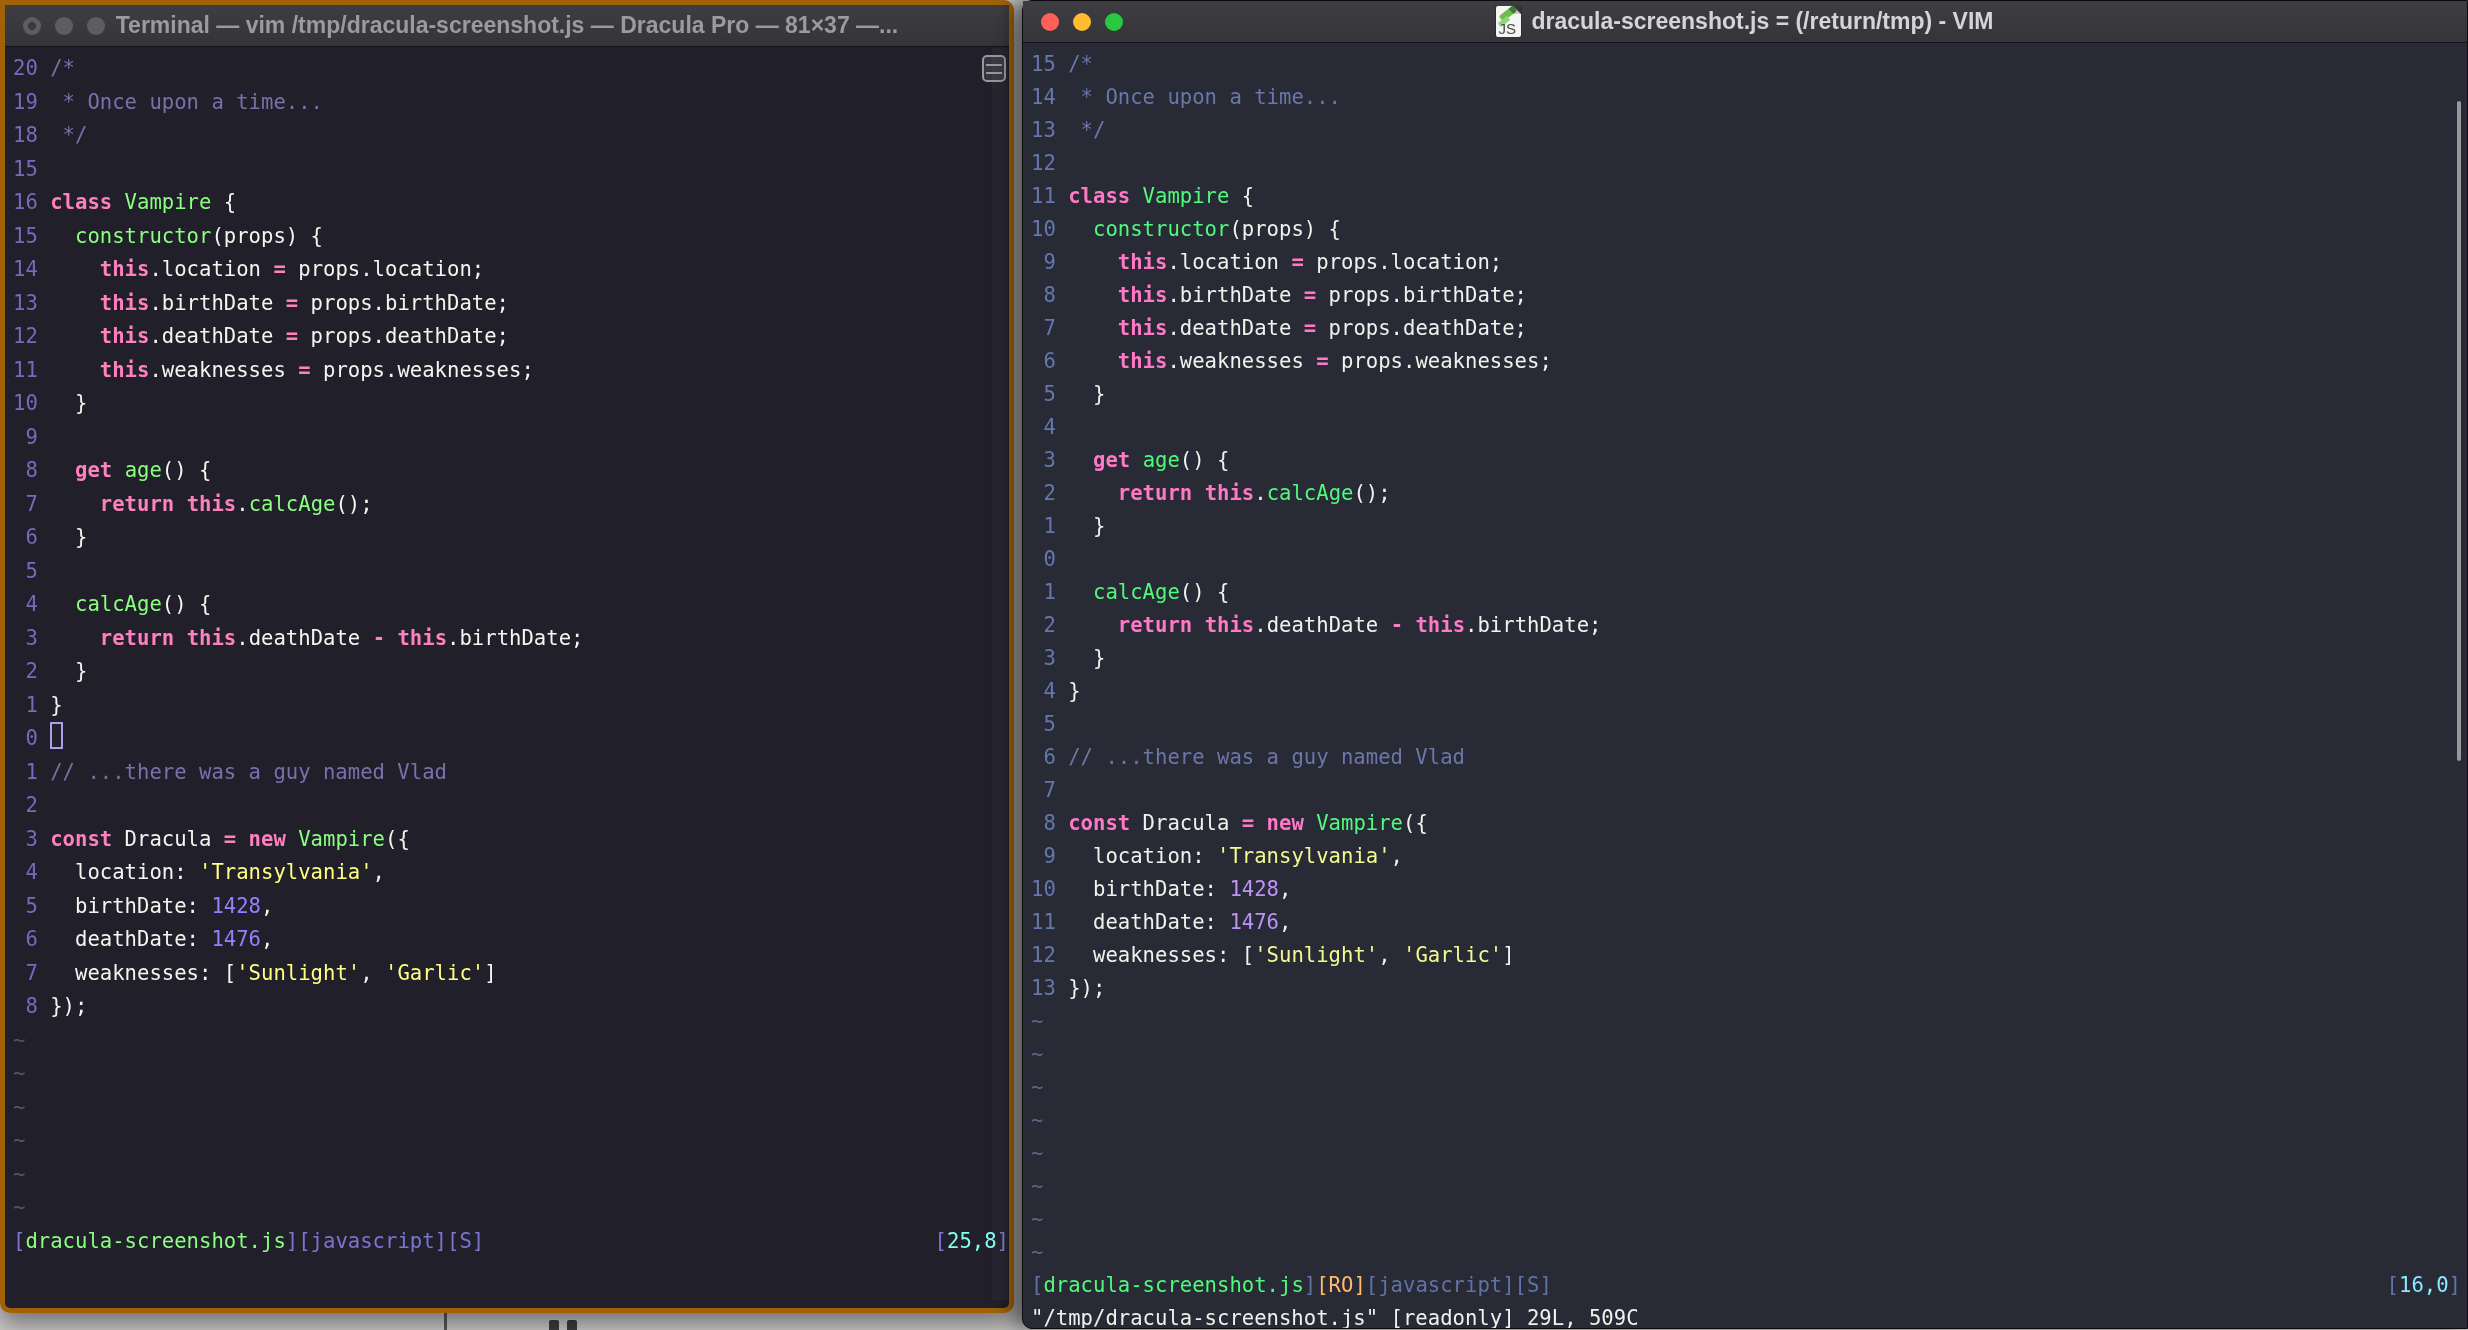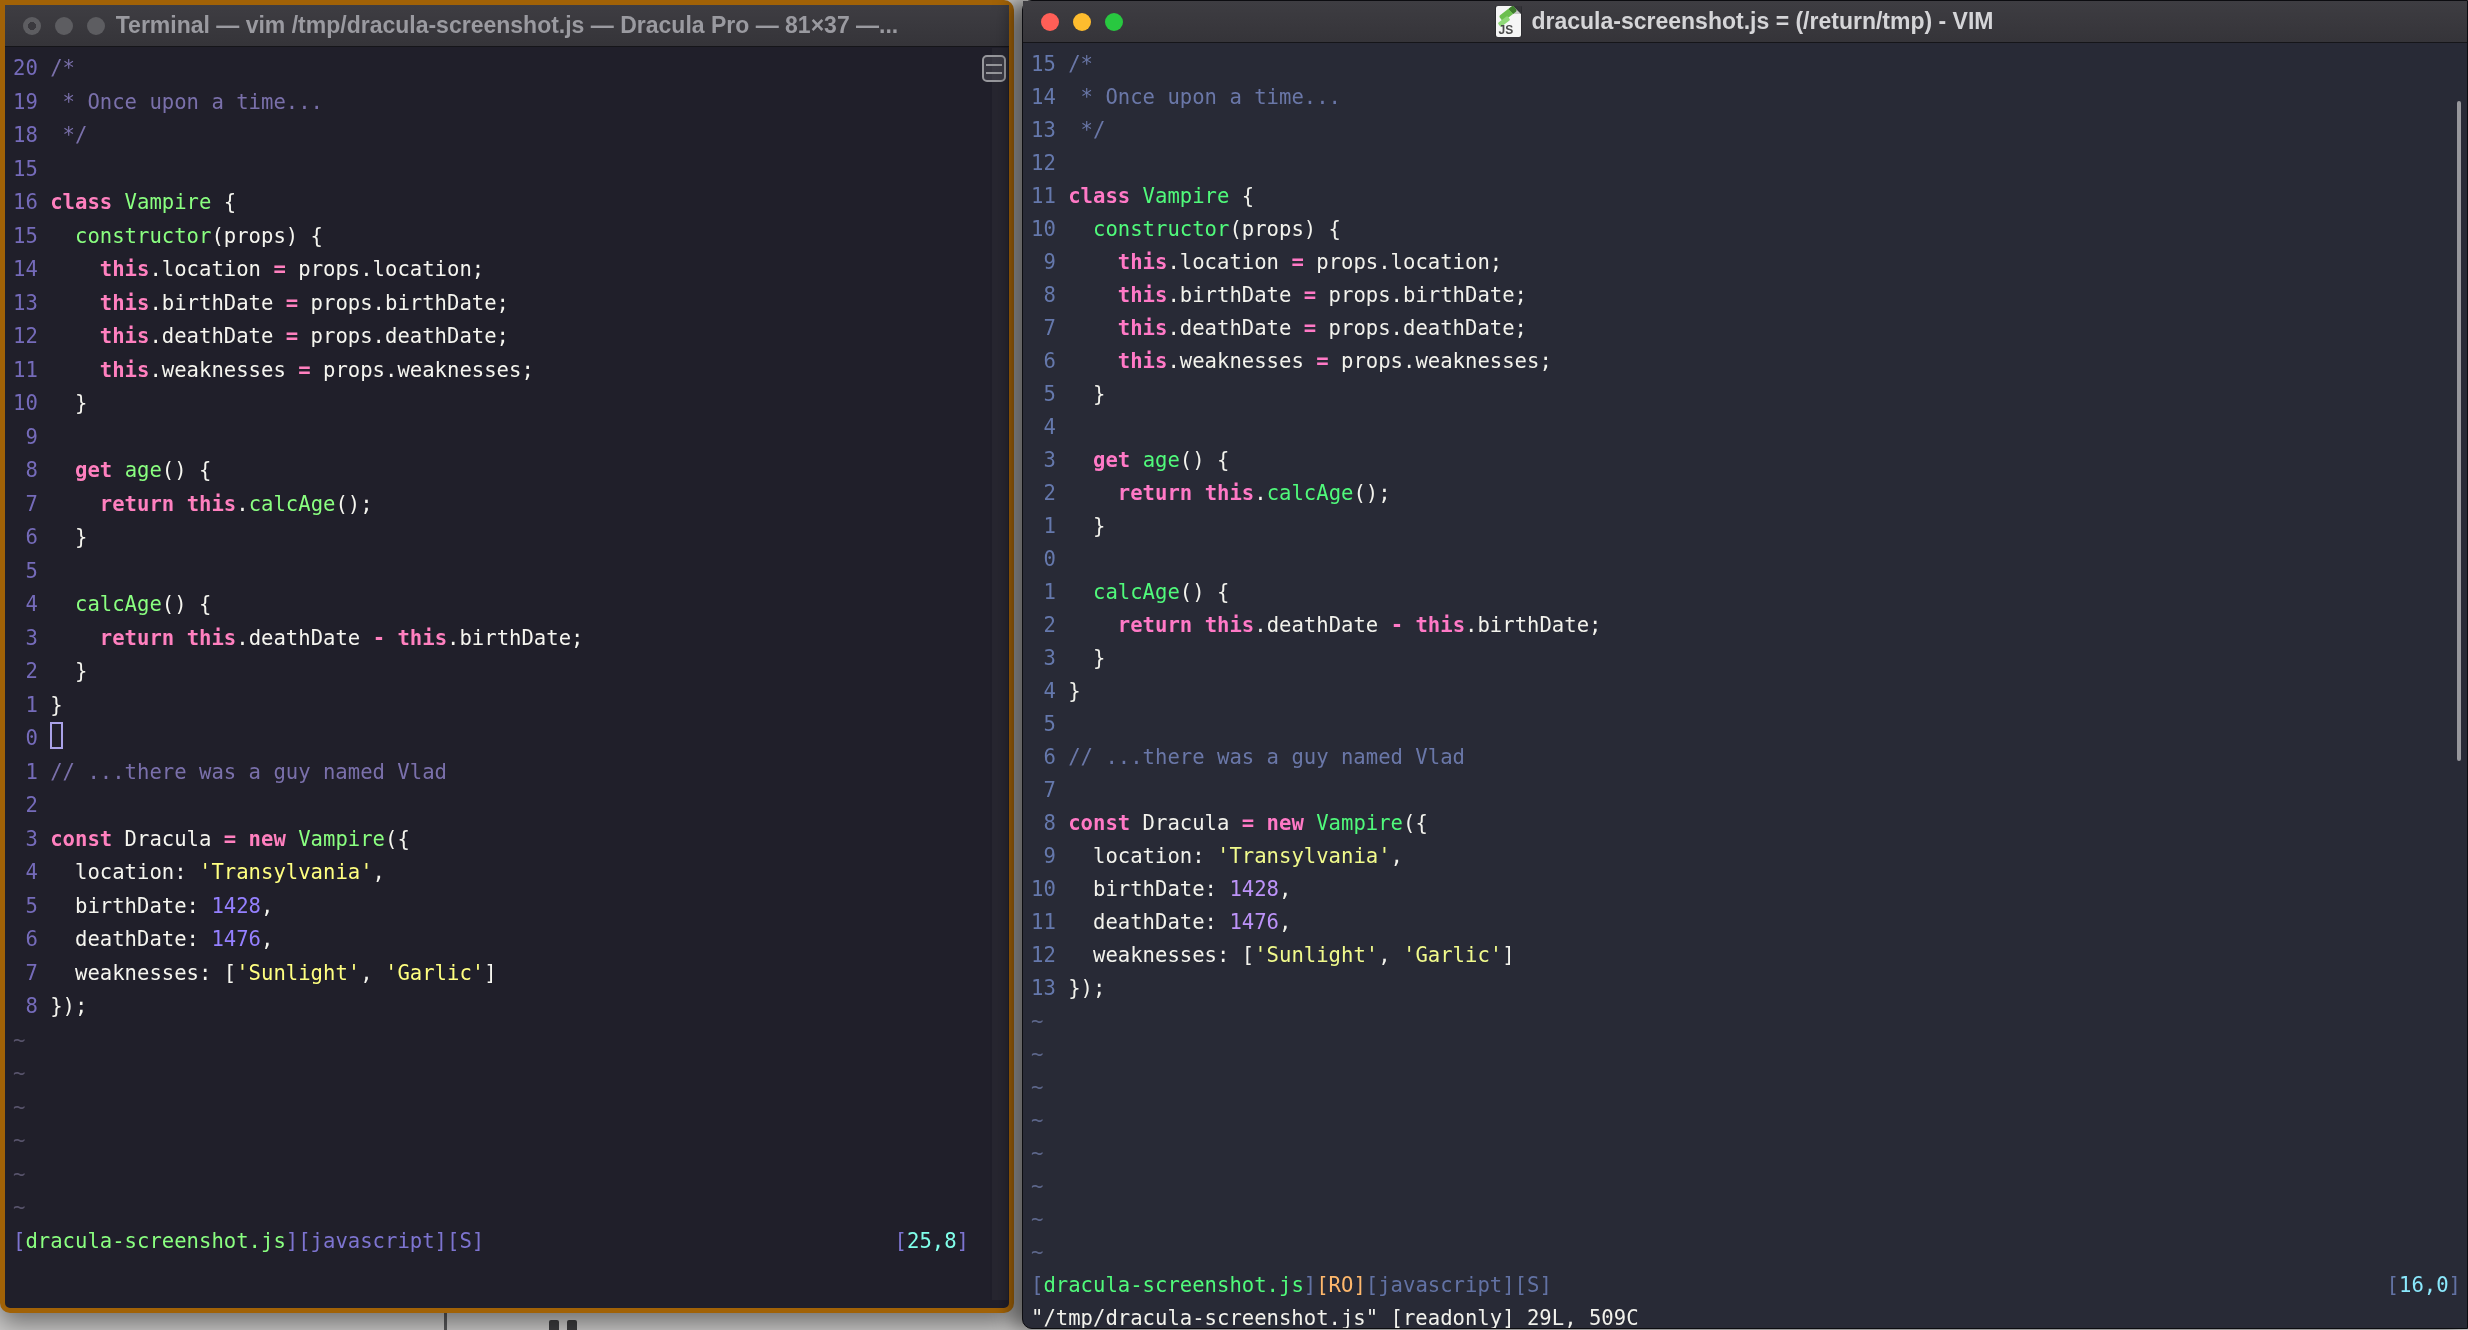--- a/index.html
+++ b/index.html
@@ -39,42 +39,42 @@
   
   .doc-icon { position:relative; width:25px; height:31px; background:#f5f5f5; border-radius:2px;
               flex:0 0 25px; box-shadow:0 0 0 1px #2c2c30; }
   .doc-icon .fold { position:absolute; top:0; right:0; width:0; height:0;
                     border-left:8px solid #c9c9c9; border-top:8px solid #353439; }
   .doc-icon .pencil { position:absolute; left:3px; top:4px; width:18px; height:7px;
                       background:linear-gradient(90deg,#6cbf4e 70%, #3f7d2e 70%); border-radius:2px;
                       transform:rotate(-38deg); }
   .doc-icon .pencil2 { position:absolute; left:2px; top:13px; width:12px; height:5px;
                        background:#8fd877; border-radius:1px; transform:rotate(-38deg); }
-  .doc-icon .js { position:absolute; left:2px; bottom:0; font-size:12px; font-weight:700; color:#4a4a4a; }
+  .doc-icon .js { position:absolute; left:2px; bottom:0; font-size:15px; font-weight:400; color:#4a4a4a; }
 
   
   .content { position:relative; flex:1; padding:5px 0 0 8px; overflow:hidden;
              font-family:"DejaVu Sans Mono", monospace; font-size:20.6px; }
   .row { white-space:pre; display:flex; }
   .window-left .row { line-height:33.5px; height:33.5px; }
   .window-right .row { line-height:33.0px; height:33px; }
   .ln { color:var(--lnum); flex:0 0 auto; }
   .code { flex:1 1 auto; }
   .tilde { color:var(--tilde); }
 
   .t-w { color:var(--fg); } .t-c { color:var(--comment); } .t-k { color:var(--pink);font-weight:bold; }
   .t-f { color:var(--green);text-align:right; } .t-s { color:var(--yellow); } .t-n { color:var(--purple); }
   .t-br { color:var(--bracket); } .t-bl { color:var(--stat); } .t-cy { color:var(--cyan); }
   .t-or { color:var(--orange); } .t-gr { color:var(--green); }
 
   .cursor-hollow { display:inline-block; width:12.4px; height:27px; margin-bottom:-5px;
                    border:2px solid #aaa2e8; }
 
   .status { justify-content:space-between; }
-  .window-left  .status { padding-right:40px; }
+  .window-left  .status { }
   .window-right .status { padding-right:6px; }
   .cmdline { color:var(--fg); }
 
   
   .scroll-track { position:absolute; top:43px; right:1px; width:16px; bottom:8px;
                   background:rgba(255,255,255,0.03); }
   .scroll-widget { position:absolute; top:50px; right:3px; width:24px; height:27px;
                    border:2px solid #97979c; border-radius:5px; background:rgba(120,120,126,0.25); }
   .scroll-widget .bar { position:absolute; left:2px; right:2px; height:2px; background:#97979c; }
   .scroll-widget .bar.b1 { top:7px; } .scroll-widget .bar.b2 { top:15px; }

